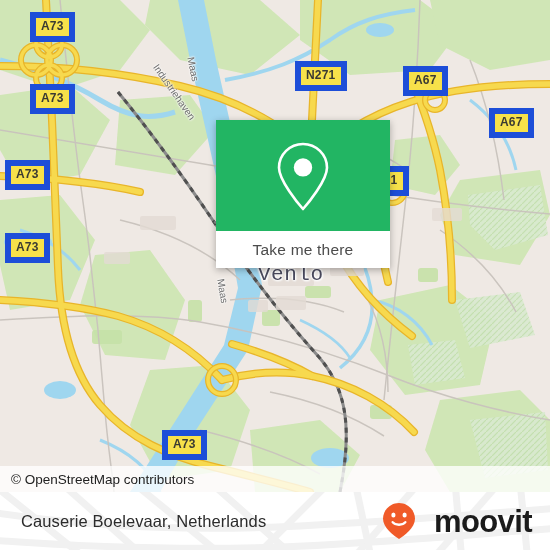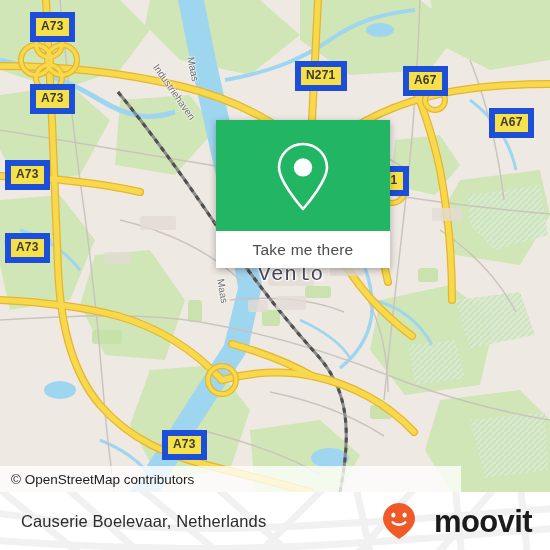--- a/index.html
+++ b/index.html
@@ -98,21 +98,21 @@
     font-family: "Liberation Sans", sans-serif;
     letter-spacing: .2px;
     cursor: pointer;
   }
 
   
   .attribution {
     position: absolute;
     left: 0;
     top: 466px;
-    width: 461px;
+    width: 550px;
     height: 26px;
     background: rgba(255,255,255,.78);
     display: flex;
     align-items: center;
   }
   .attribution span {
     padding-left: 11px;
     font-size: 13.5px;
     color: #222222;
     font-family: "Liberation Sans", sans-serif;

